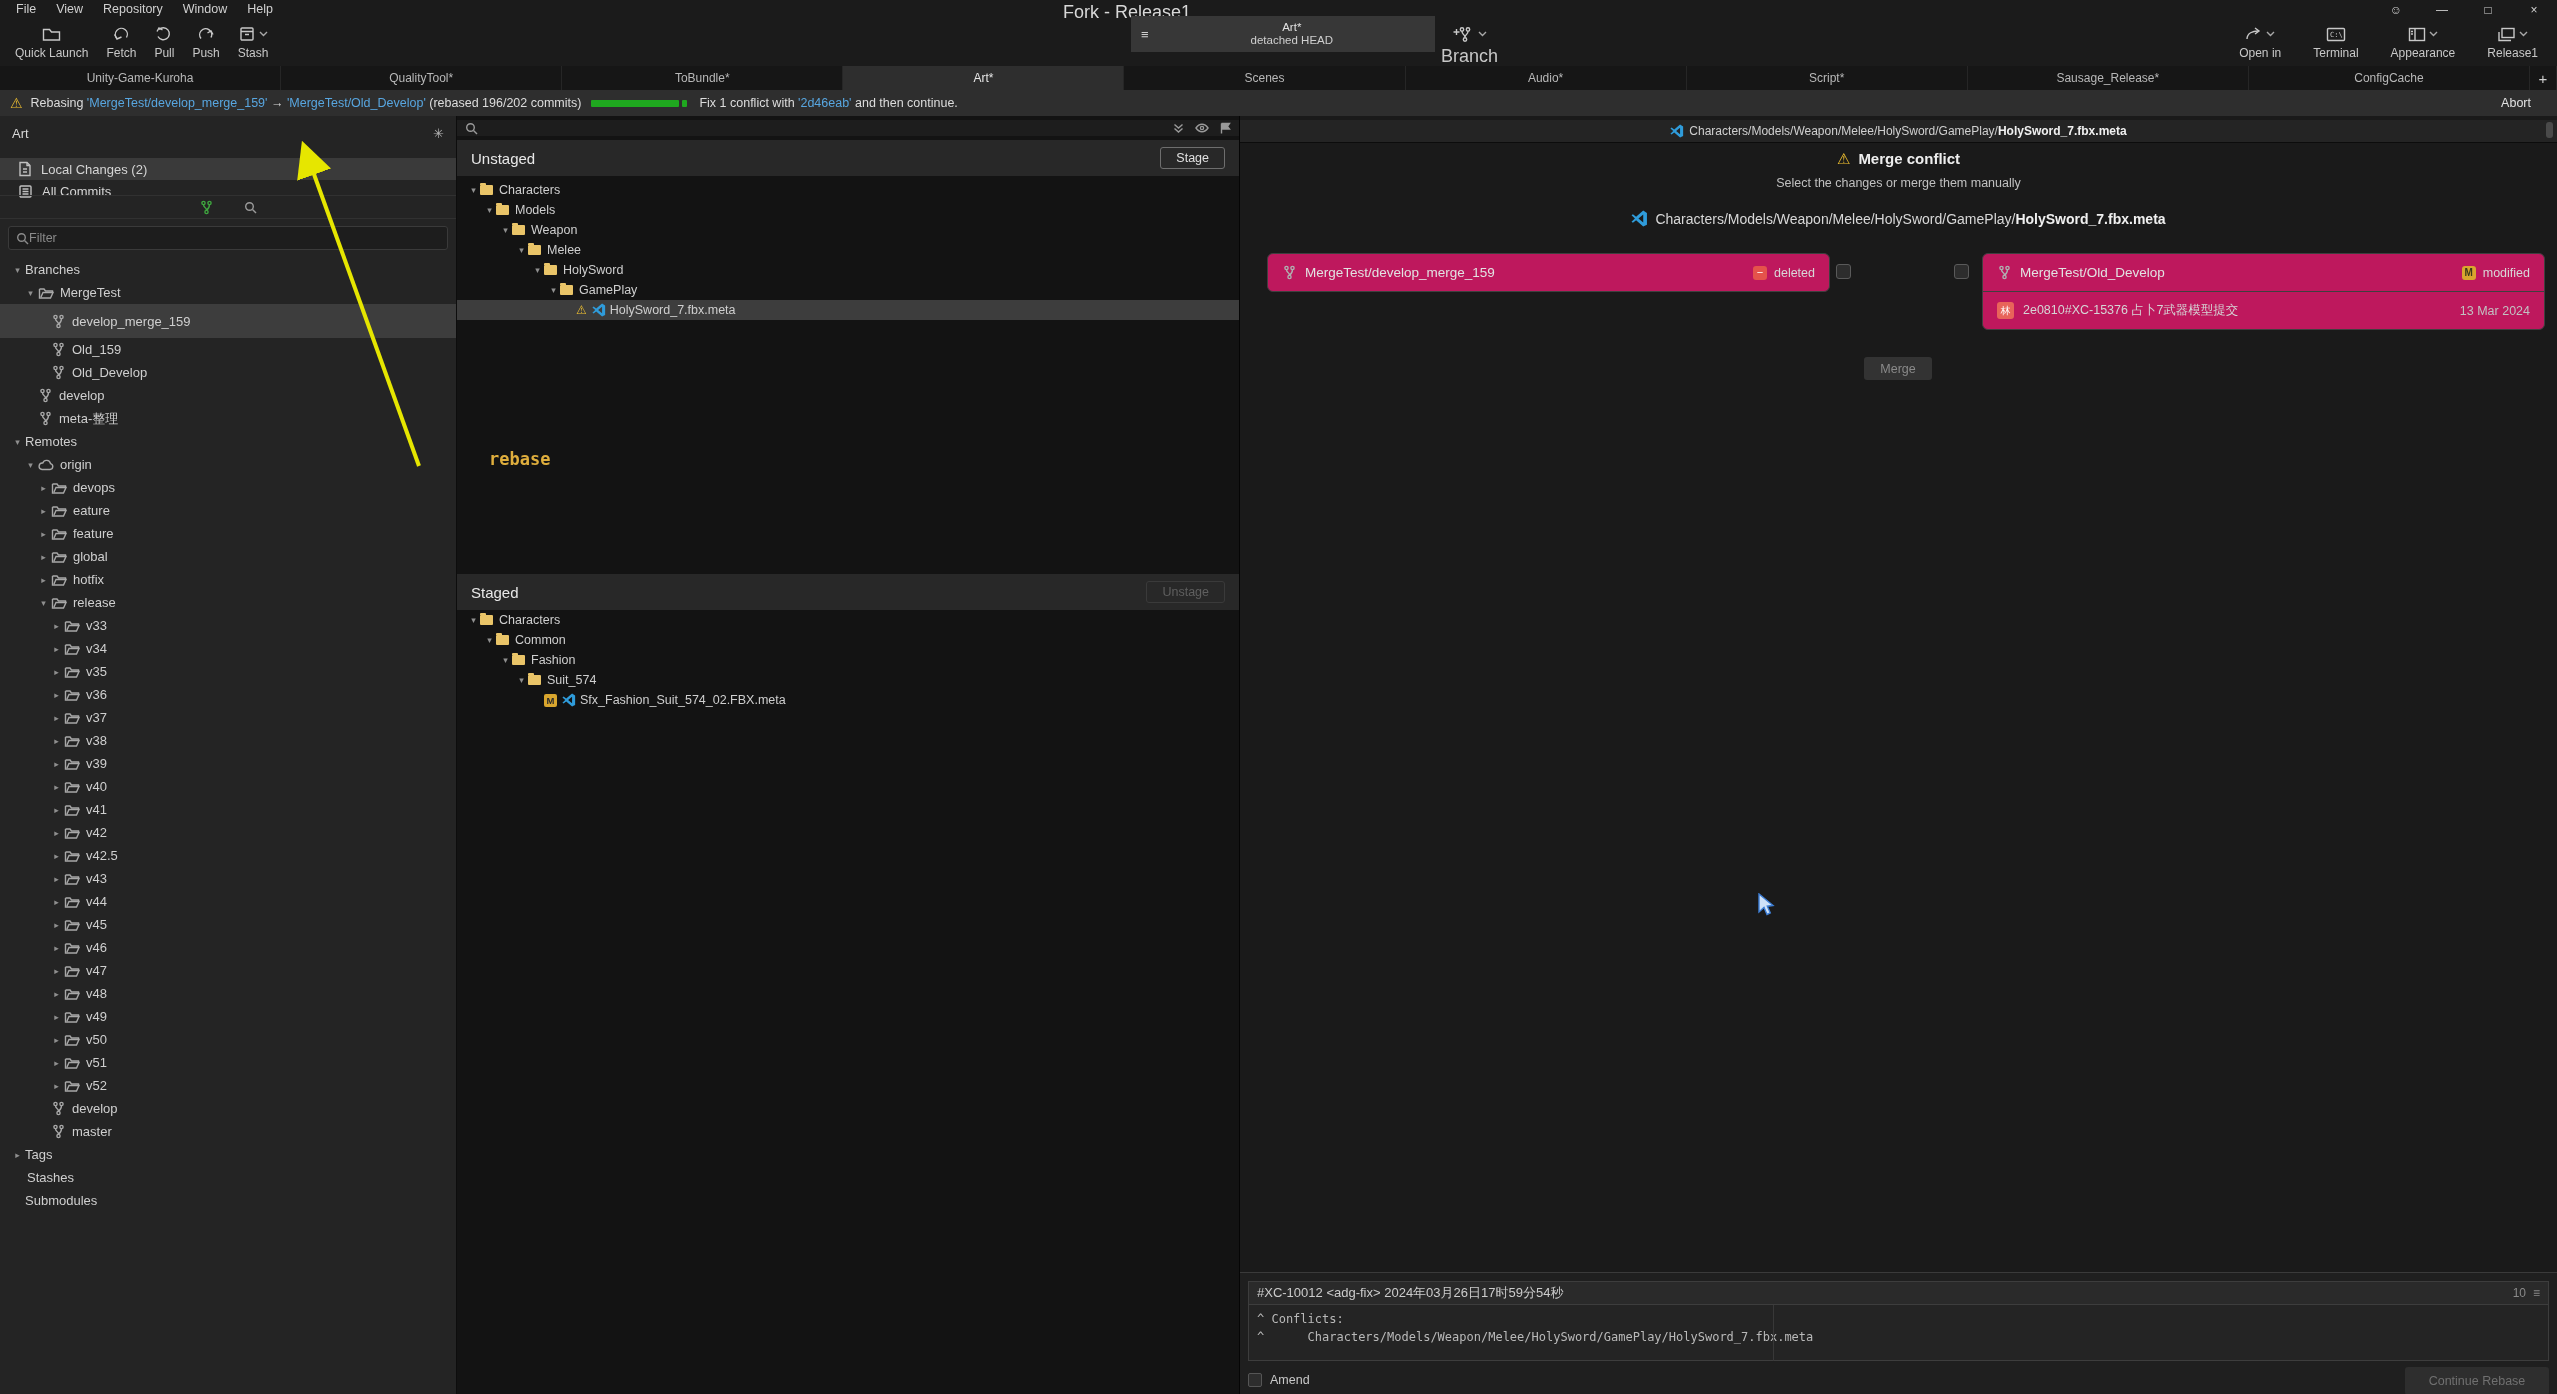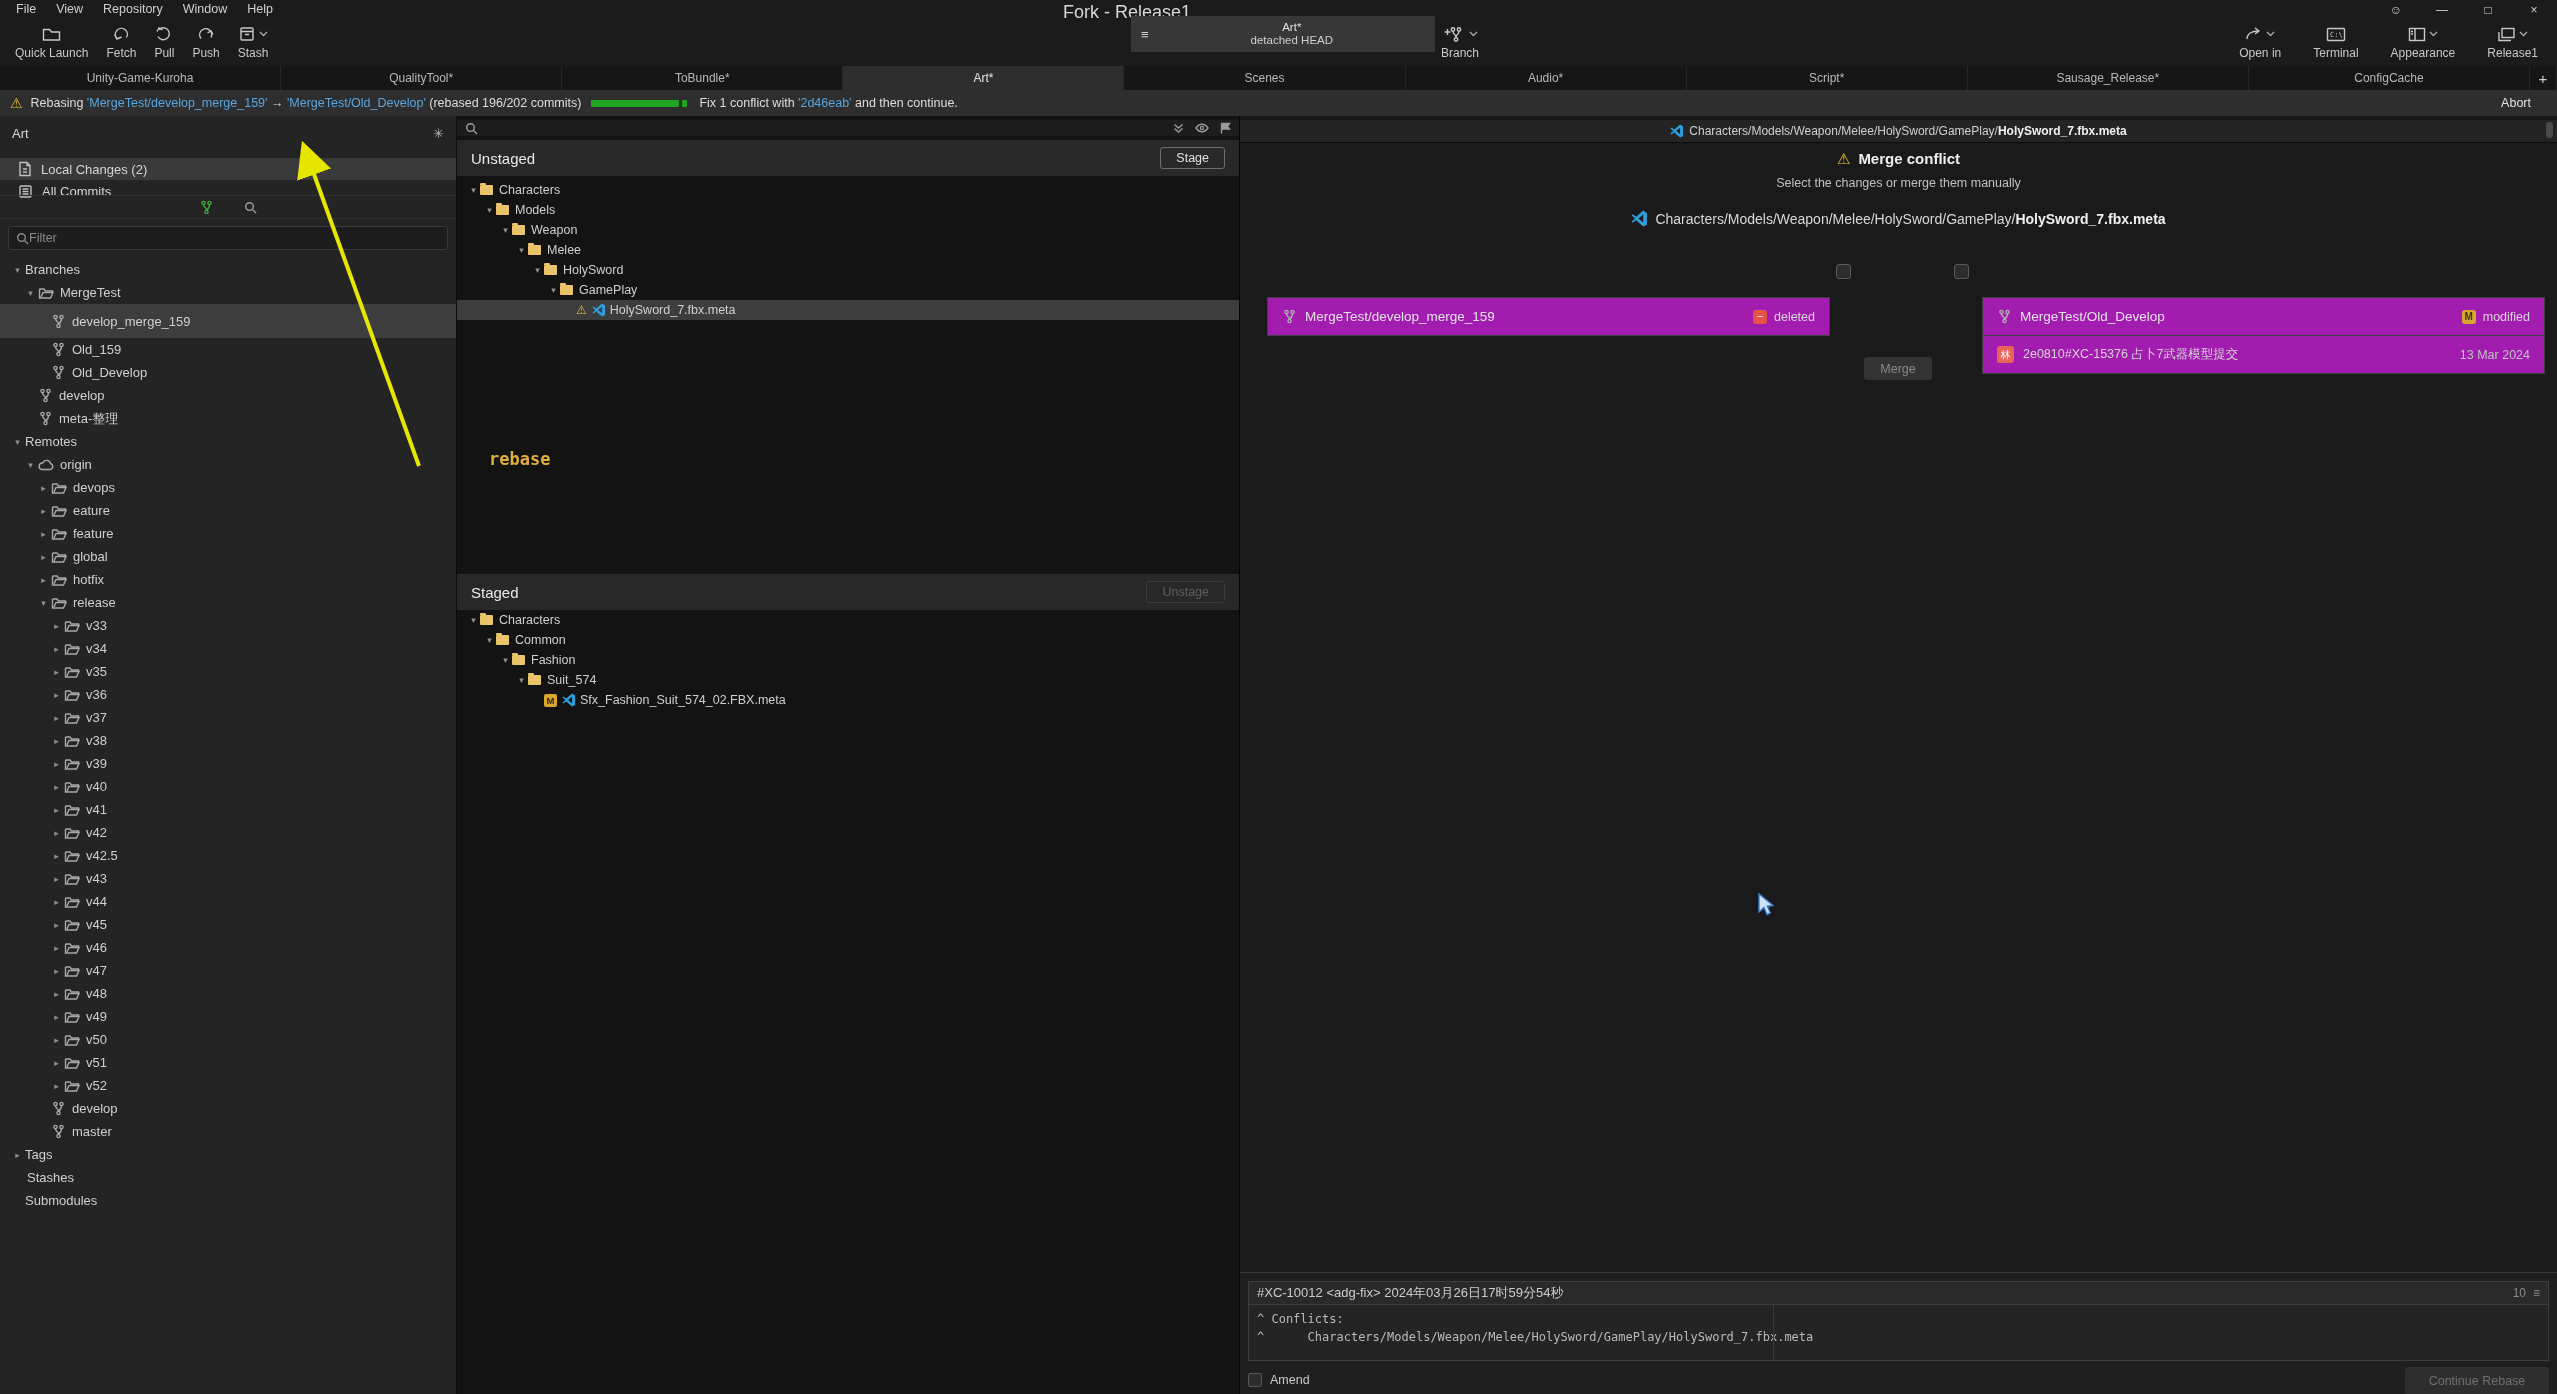--- a/index.html
+++ b/index.html
@@ -20,21 +20,21 @@
   .tgroup-left { position:absolute; left:6px; top:2px; display:flex; align-items:flex-start; }
   .tgroup-right { position:absolute; right:10px; top:2px; display:flex; gap:14px; }
   .tbtn { display:flex; flex-direction:column; align-items:center; color:#c8c8c8; font-size:12px; padding:0 9px; cursor:default; }
   .tbtn .ico-row { height:24px; display:flex; align-items:center; gap:3px; color:#c8c8c8; }
   .tbtn .tlab { line-height:14px; white-space:nowrap; }
   .chev { display:inline-flex; color:#a8a8a8; }
   .repo-switcher { position:absolute; left:1131px; top:-4px; width:304px; height:36px; background:#373737; display:flex; align-items:center; }
   .repo-switcher .rs-icon { margin-left:10px; font-size:13px; color:#cfcfcf; }
   .repo-switcher .rs-text { flex:1; text-align:center; font-size:11.5px; line-height:13px; color:#e0e0e0; }
   .repo-switcher .rs-text .sub { color:#cfcfcf; }
-  .branch-btn { position:absolute; left:1441px; top:2px; display:flex; flex-direction:column; align-items:center; font-size:12px; color:#c8c8c8; }
+  .branch-btn { position:absolute; left:1441px; top:2px; display:flex; flex-direction:column; align-items:center; font-size:18px; color:#c8c8c8; }
   .branch-btn .ico-row { height:24px; display:flex; align-items:center; gap:6px; }
 
   
   .tabbar { position:absolute; top:66px; left:0; right:0; height:24px; background:#101010; display:flex; }
   .tab { flex:1; display:flex; align-items:center; justify-content:center; font-size:12px; color:#b8b8b8; border-right:1px solid #262626; background:#161616; cursor:default; white-space:nowrap; }
   .tab.active { background:#2e2e2e; color:#e6e6e6; }
   .tab.newtab { flex:0 0 27px; font-size:15px; color:#cfcfcf; }
 
   
   .banner { position:absolute; top:90px; left:0; right:0; height:26px; background:#2e2e2e; display:flex; align-items:center; padding-left:10px; font-size:12.5px; color:#dddddd; }
@@ -86,21 +86,21 @@
 
   
   .rightpanel { position:absolute; left:1240px; top:0; right:0; bottom:0; background:#1a1a1a; }
   .pathbar { position:absolute; top:4px; left:0; right:0; height:23px; background:#242424; display:flex; align-items:center; justify-content:center; gap:5px; font-size:12px; color:#d0d0d0; border-bottom:1px solid #0c0c0c; }
   .pathbar b, .cpath b { color:#f0f0f0; }
   .scroll-thumb { position:absolute; top:6px; right:4px; width:7px; height:16px; background:#4a4a4a; border-radius:3px; }
   .mc-head { position:absolute; top:34px; left:0; right:0; text-align:center; font-size:15px; font-weight:bold; color:#eeeeee; }
   .mc-head .warn { color:#f0c030; margin-right:8px; font-weight:normal; }
   .mc-sub { position:absolute; top:60px; left:0; right:0; text-align:center; font-size:12.5px; color:#c0c0c0; }
   .cpath { position:absolute; top:94px; left:0; right:0; display:flex; align-items:center; justify-content:center; gap:7px; font-size:14px; color:#d8d8d8; }
-  .card { position:absolute; background:#a21caf; border:1px solid #3f3f3f; border-radius:0;margin-top:44px; }
+  .card { position:absolute; background:#be185d; border:1px solid #3f3f3f; border-radius:6px; }
   .card-head { height:37px; display:flex; align-items:center; padding:0 14px; gap:8px; font-size:13.5px; color:#e2e2e2; }
   .card-head .nicon { color:#b0b0b0; display:inline-flex; }
   .card-head .status { margin-left:auto; display:flex; align-items:center; gap:7px; font-size:12.5px; color:#d8d8d8; }
   .badge-del { width:14px; height:14px; background:#e5534b; border-radius:3px; color:#fff; display:inline-flex; align-items:center; justify-content:center; font-size:11px; line-height:1; }
   .badge-mod { width:14px; height:14px; background:#d9a62e; border-radius:3px; color:#3a3a1a; display:inline-flex; align-items:center; justify-content:center; font-size:10px; font-weight:bold; }
   .card-commit { border-top:1px solid #3f3f3f; height:38px; display:flex; align-items:center; padding:0 14px; gap:9px; font-size:12.5px; color:#d5d5d5; }
   .avatar { width:17px; height:17px; background:#e8645a; color:#fff; border-radius:3px; font-size:10px; display:inline-flex; align-items:center; justify-content:center; }
   .commit-date { margin-left:auto; color:#c2c2c2; }
   .checkbox { position:absolute; width:15px; height:15px; background:#2d2d2d; border:1px solid #5a5a5a; border-radius:3px; cursor:pointer; }
   .merge-btn { position:absolute; left:624px; top:241px; width:68px; height:23px; background:#333333; border:none; border-radius:3px; color:#8a8a8a; font-size:12.5px; cursor:default; }

